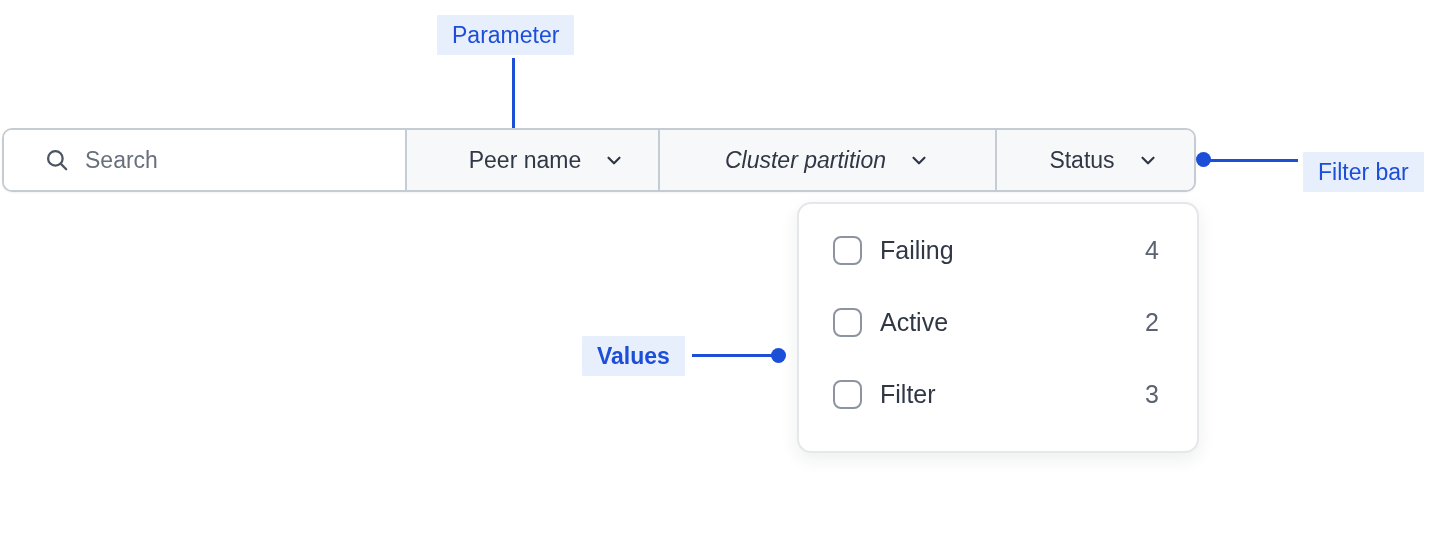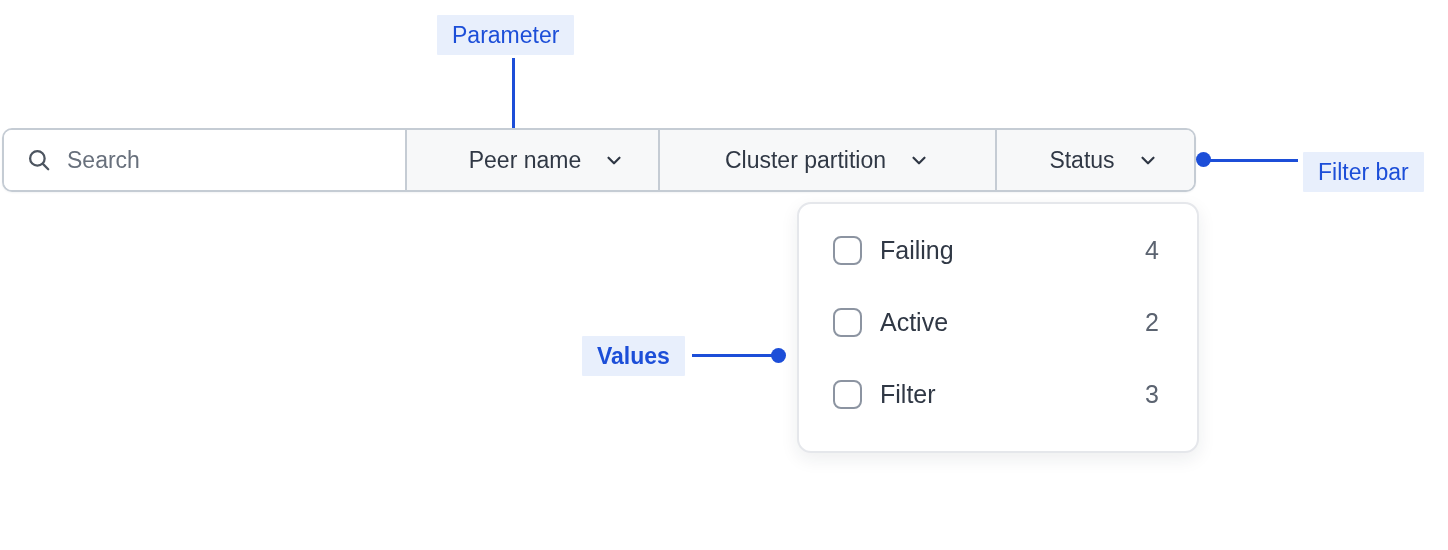--- a/index.html
+++ b/index.html
@@ -51,21 +51,21 @@
     border: 2px solid #c5ccd4;
     border-radius: 10px;
     display: flex;
     align-items: stretch;
     overflow: hidden;
     box-shadow: 0 1px 2px rgba(20,30,50,0.05);
   }
   .search-section {
     flex: 0 0 401px;
     display: flex; align-items: center;
-    padding-left: 22px;
+    padding-left: 40px;
     background: #ffffff;
   }
   .search-icon { width: 26px; height: 26px; flex: 0 0 auto; }
   .search-input {
     border: none; outline: none;
     font-family: inherit;
     font-size: 23px;
     color: #303845;
     margin-left: 15px;
     width: 300px;
@@ -73,21 +73,21 @@
   }
   .search-input::placeholder { color: #68707c; opacity: 1; }
   .dropdown-section {
     display: flex; align-items: center; justify-content: center;
     gap: 22px;
     background: #f7f8f9;
     border-left: 2px solid #c5ccd4;
     cursor: pointer;
   }
   .dd-peer    { flex: 0 0 253px; padding-left: 29px; }
-  .dd-cluster { flex: 0 0 337px; }
+  .dd-cluster { flex: 0 0 337px; font-style: italic; }
   .dd-status  { flex: 1 1 auto; padding-left: 17px; }
   .dd-label { font-size: 23px; color: #303845; }
   .chevron { width: 22px; height: 22px; }
 
   
   .panel {
     position: absolute;
     left: 797px; top: 202px;
     width: 402px; height: 251px;
     background: #ffffff;

